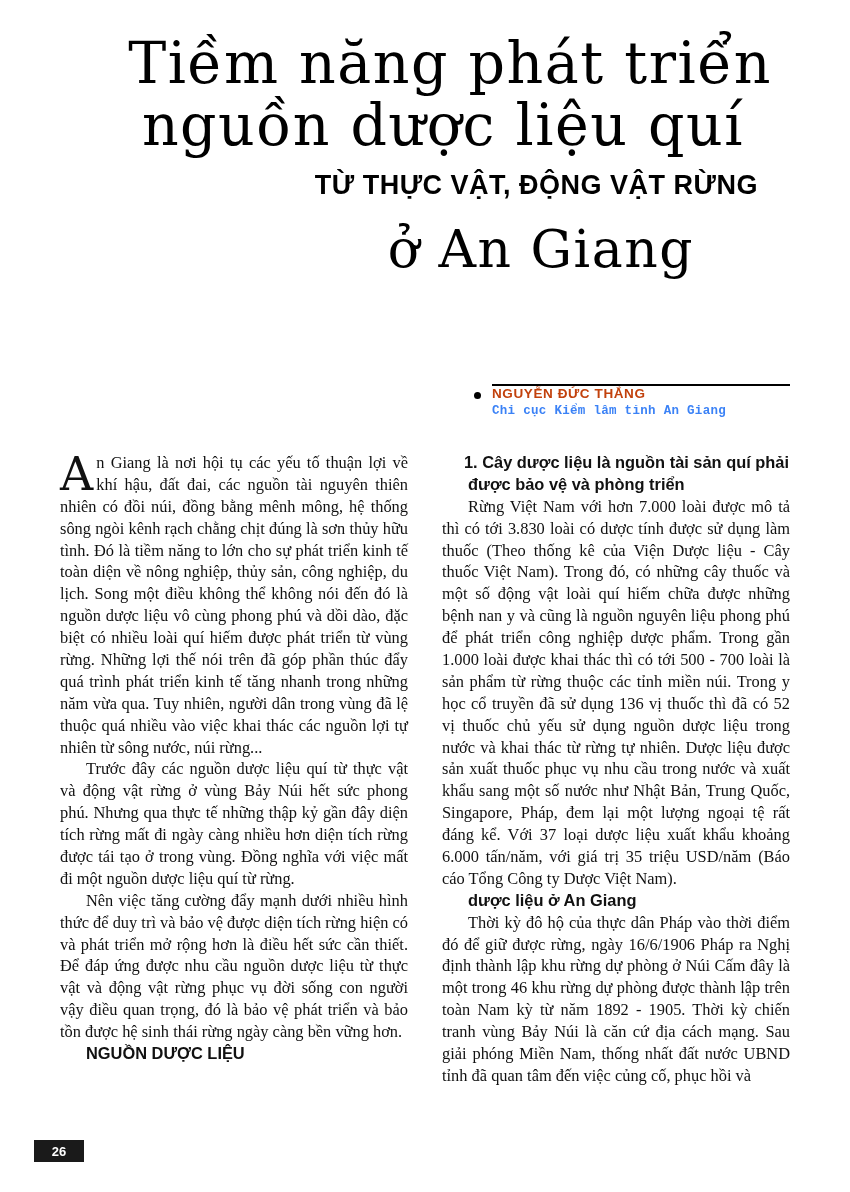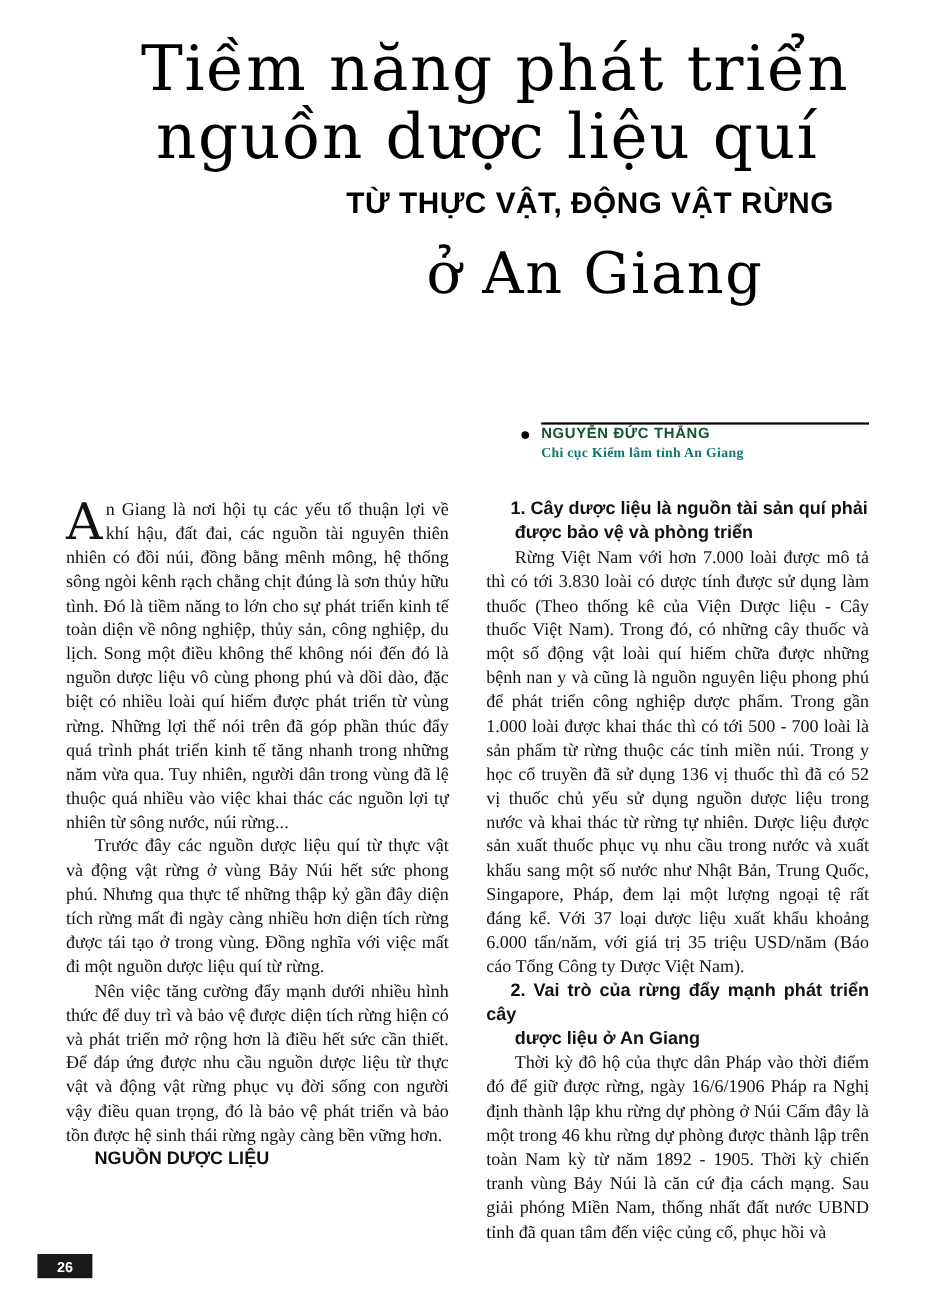--- a/index.html
+++ b/index.html
@@ -80,29 +80,29 @@
     width: 7px;
     height: 7px;
     border-radius: 50%;
     background: #000;
   }
   .byline .author {
     font-family: "Liberation Sans", sans-serif;
     font-weight: bold;
     font-size: 13.5px;
     letter-spacing: 0.6px;
-    color: #14532d;
+    color: #c2410c;
   }
   .byline .affil {
-    font-family: Liberation Serif, serif;
+    font-family: Liberation Mono, monospace;
     font-weight: bold;
     font-size: 12.5px;
     letter-spacing: 0.3px;
     margin-top: 3px;
-    color: #0f766e;
+    color: #3b82f6;
   }
   .byline-rule {
     position: absolute;
     right: 60px;
     top: 384px;
     width: 298px;
     height: 2px;
     background: #000;
   }
 
@@ -193,21 +193,20 @@
       <p class="dropcap-para"><span class="dropcap">A</span><span>n Giang là nơi hội tụ các yếu tố thuận lợi về khí hậu, đất đai, các nguồn tài nguyên thiên nhiên có đồi núi, đồng bằng mênh mông, hệ thống sông ngòi kênh rạch chằng chịt đúng là sơn thủy hữu tình. Đó là tiềm năng to lớn cho sự phát triển kinh tế toàn diện về nông nghiệp, thủy sản, công nghiệp, du lịch. Song một điều không thể không nói đến đó là nguồn dược liệu vô cùng phong phú và dồi dào, đặc biệt có nhiều loài quí hiếm được phát triển từ vùng rừng. Những lợi thế nói trên đã góp phần thúc đẩy quá trình phát triển kinh tế tăng nhanh trong những năm vừa qua. Tuy nhiên, người dân trong vùng đã lệ thuộc quá nhiều vào việc khai thác các nguồn lợi tự nhiên từ sông nước, núi rừng...</span></p>
       <p>Trước đây các nguồn dược liệu quí từ thực vật và động vật rừng ở vùng Bảy Núi hết sức phong phú. Nhưng qua thực tế những thập kỷ gần đây diện tích rừng mất đi ngày càng nhiều hơn diện tích rừng được tái tạo ở trong vùng. Đồng nghĩa với việc mất đi một nguồn dược liệu quí từ rừng.</p>
       <p><span>Nên việc tăng cường đẩy mạnh dưới nhiều hình thức để duy trì và bảo vệ được diện tích rừng hiện có và phát triển mở rộng hơn là điều hết sức cần thiết. Để đáp ứng được nhu cầu nguồn dược liệu từ thực vật và động vật rừng  phục vụ đời sống con người vậy </span><span class="italic">điều quan trọng, đó là bảo vệ phát triển và bảo tồn được hệ sinh thái rừng ngày càng bền vững hơn.</span></p>
       <p class="heading">NGUỒN DƯỢC LIỆU</p>
     </div>
 
     <div class="col">
       <p class="heading" style="text-indent:22px">1. Cây dược liệu là nguồn tài sản quí phải</p>
       <p class="heading">được bảo vệ và phòng triển</p>
       <p style="text-indent:26px">Rừng Việt Nam với hơn 7.000 loài được mô tả thì có tới 3.830 loài có dược tính được sử dụng làm thuốc (Theo thống kê của Viện Dược liệu - Cây thuốc Việt Nam). Trong đó, có những cây thuốc và một số động vật loài quí hiếm chữa được những bệnh nan y và cũng là nguồn nguyên liệu phong phú để phát triển công nghiệp dược phẩm. Trong gần 1.000 loài được khai thác thì có tới 500 - 700 loài là sản phẩm từ rừng thuộc các tỉnh miền núi. Trong y học cổ truyền đã sử dụng 136 vị thuốc thì đã có 52 vị thuốc chủ yếu sử dụng nguồn dược liệu trong nước và khai thác từ rừng tự nhiên. Dược liệu được sản xuất thuốc phục vụ nhu cầu trong nước và xuất khẩu sang một số nước như Nhật Bản, Trung Quốc, Singapore, Pháp, đem lại một lượng ngoại tệ rất đáng kể. Với 37 loại dược liệu xuất khẩu khoảng 6.000 tấn/năm, với giá trị 35 triệu USD/năm (Báo cáo Tổng Công ty Dược Việt Nam).</p>
-      <p class="heading" style="text-indent:22px">2. Vai trò của rừng đẩy mạnh phát triển cây</p>
       <p class="heading">dược liệu ở An Giang</p>
       <p style="text-indent:26px">Thời kỳ đô hộ của thực dân Pháp vào thời điểm đó để giữ được rừng, ngày 16/6/1906 Pháp ra Nghị định thành lập khu rừng dự phòng ở Núi Cấm đây là một trong 46 khu rừng dự phòng được thành lập trên toàn Nam kỳ từ năm 1892 - 1905. Thời kỳ chiến tranh vùng Bảy Núi là căn cứ địa cách mạng. Sau giải phóng Miền Nam, thống nhất đất nước UBND tỉnh đã quan tâm đến việc củng cố, phục hồi và</p>
     </div>
 
   </div>
 
   <div class="page-number">26</div>
 
 </div>
 

